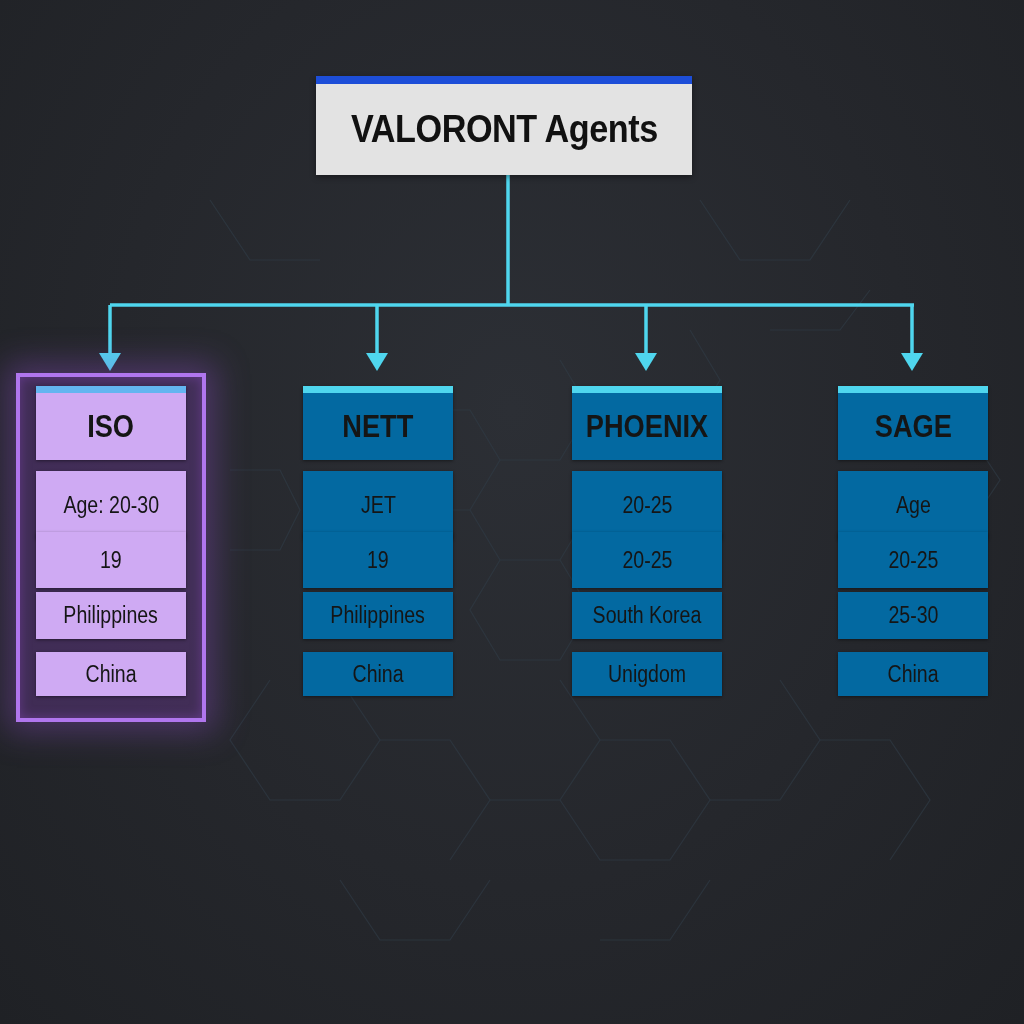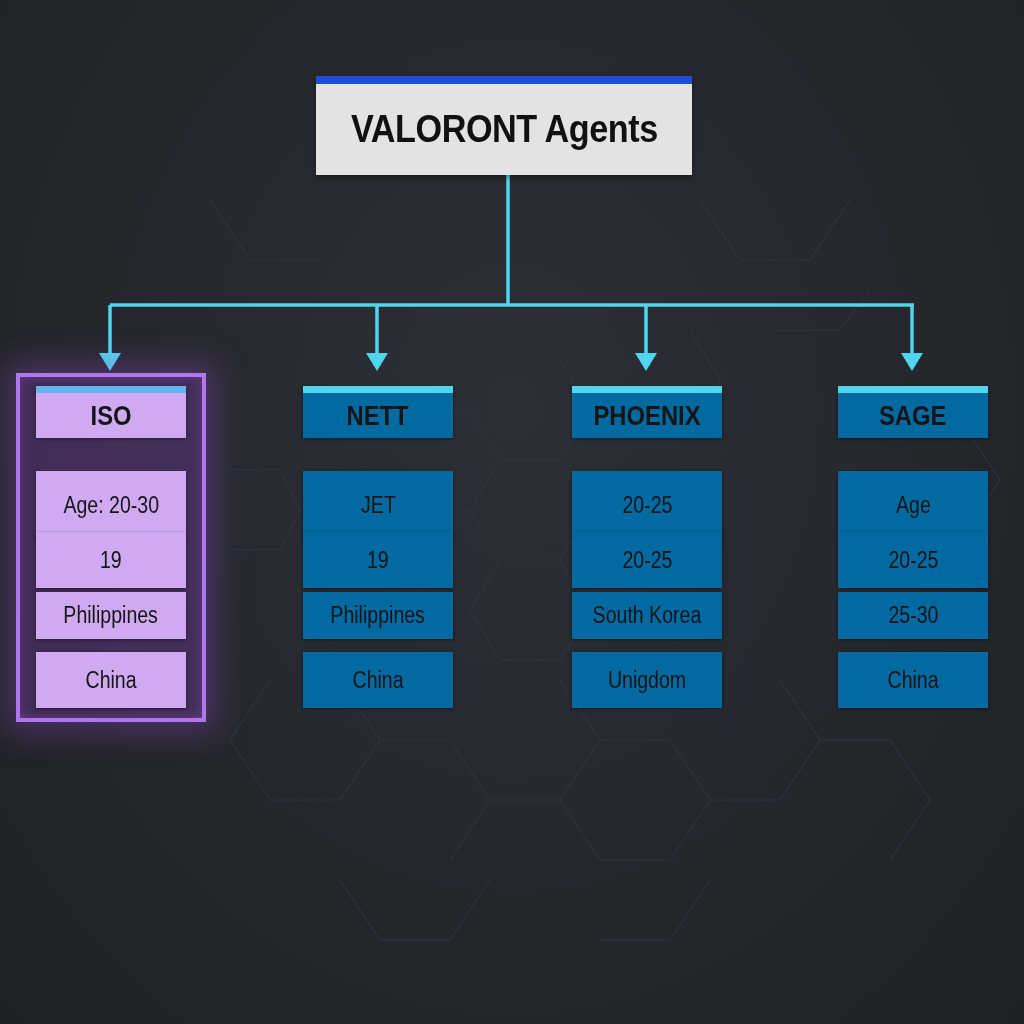--- a/index.html
+++ b/index.html
@@ -21,25 +21,25 @@
     transform: scaleX(0.9);
   }
   .column { position: absolute; top: 386px; width: 150px; }
   .cell {
     position: absolute; left: 0; width: 150px; box-sizing: border-box;
     background: #0369a1; display: flex; align-items: center; justify-content: center;
     color: #151515; font-size: 23px; transform-origin: center;
     box-shadow: 0 1px 3px rgba(0,0,0,0.45);
   }
   .cell span { display: inline-block; transform: scaleX(0.85); white-space: nowrap; }
-  .cell.header { top: 0; height: 52px; border-top: 7px solid #4fd6ee; font-weight: bold; font-size: 28px; }
+  .cell.header { top: 0; height: 74px; border-top: 7px solid #4fd6ee; font-weight: bold; font-size: 32px; }
   .cell.r0 { top: 85px; height: 68px; }
   .cell.r1 { top: 146px; height: 56px; }
   .cell.r2 { top: 206px; height: 47px; }
-  .cell.r3 { top: 266px; height: 56px; }
+  .cell.r3 { top: 266px; height: 44px; }
   .column.highlight .cell { background: #cfaaf3; }
   .column.highlight .cell.header { border-top-color: #63b5f0; }
   .highlight-frame {
     position: absolute; left: 16px; top: 373px; width: 190px; height: 349px;
     box-sizing: border-box; border: 4px solid #b076ee;
     background: rgba(120, 60, 170, 0.35);
     box-shadow: 0 0 30px 10px rgba(150, 80, 210, 0.35), inset 0 0 12px rgba(150,80,210,0.4);
   }
 </style>
 </head>

